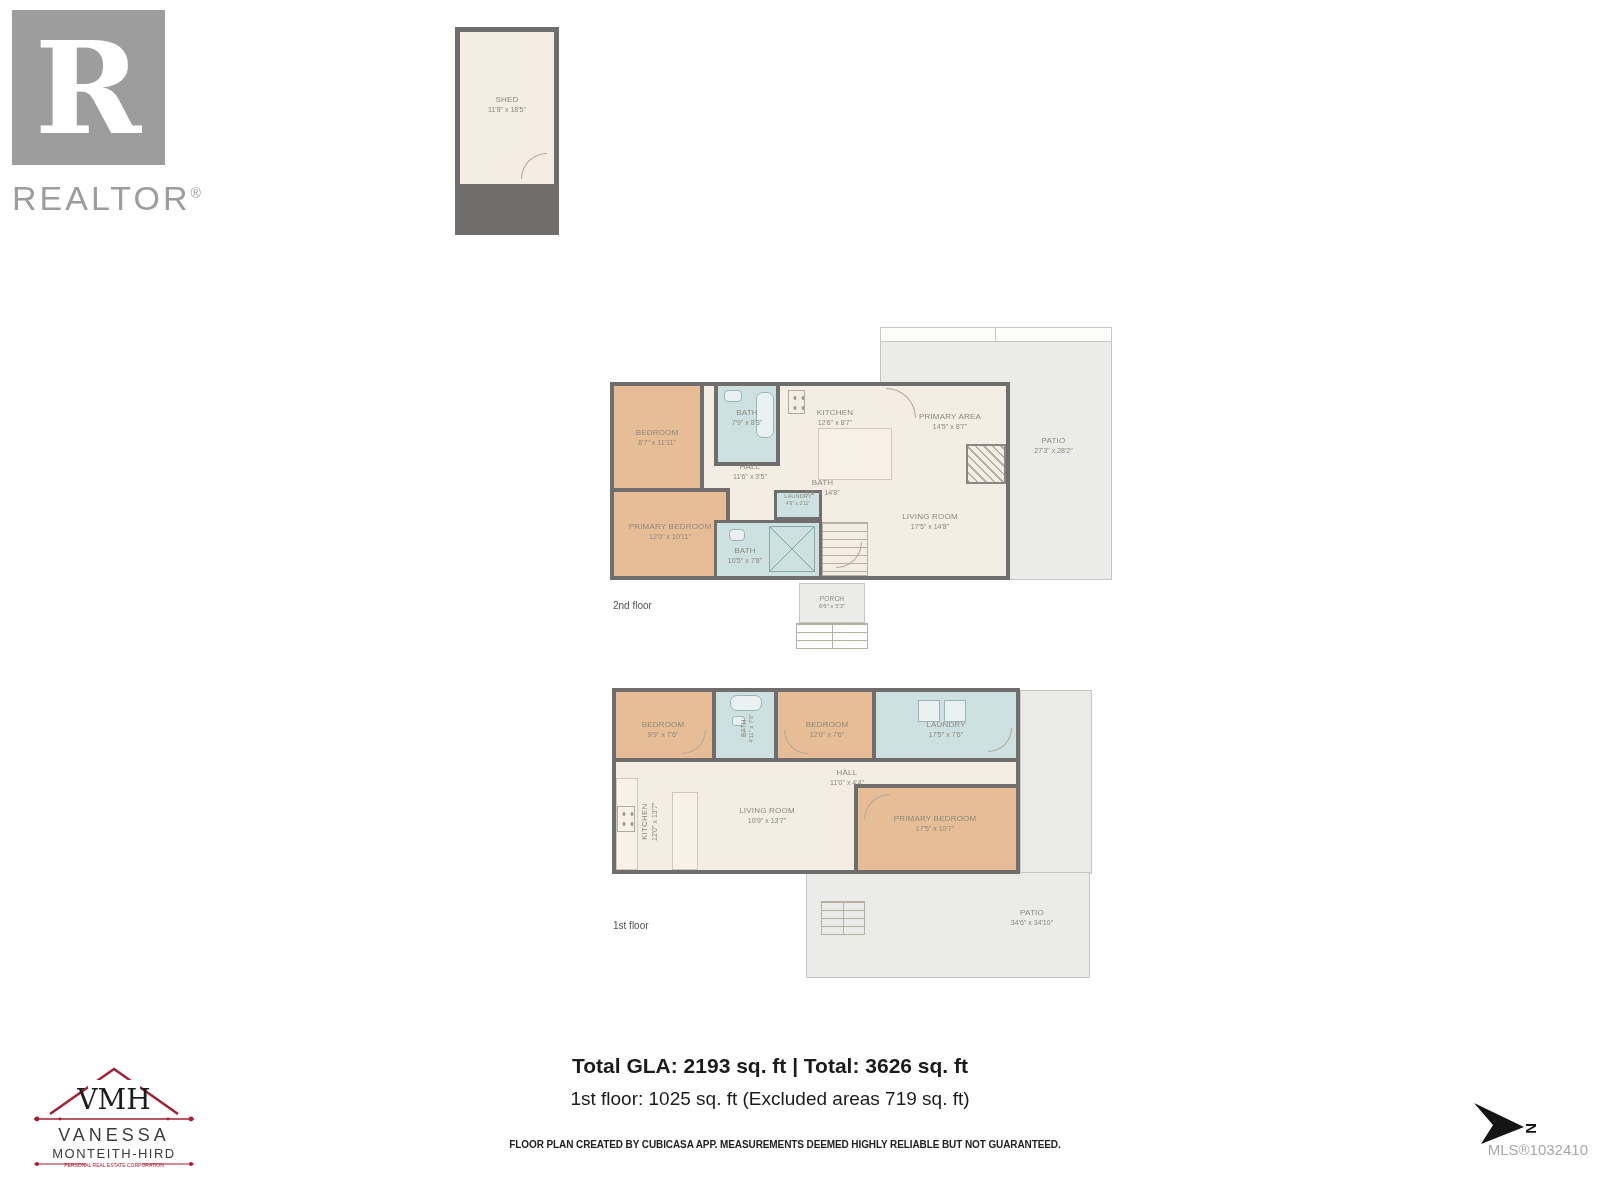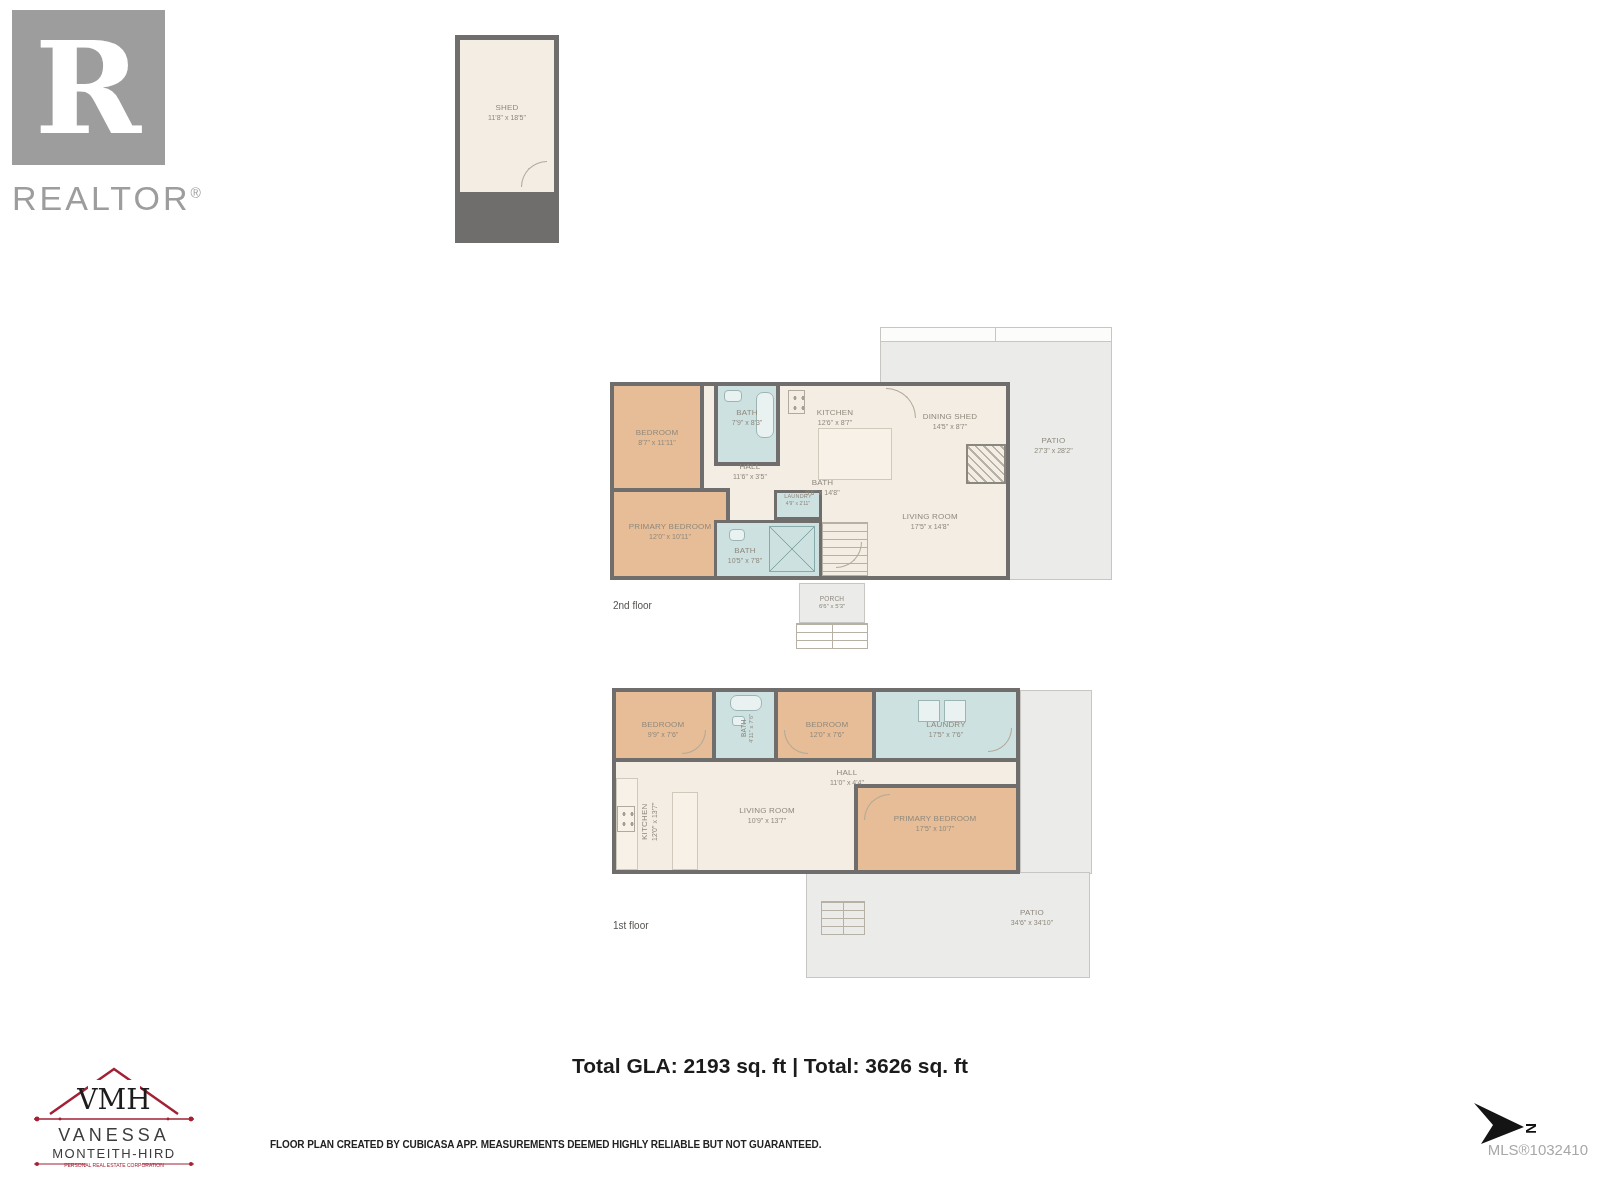--- a/index.html
+++ b/index.html
@@ -34,21 +34,21 @@
          linear-gradient(to bottom right,transparent calc(50% - .8px),#86a9a9 50%,transparent calc(50% + .8px));}
   .appl{position:absolute;border:1px solid #9bb5b5;box-sizing:border-box;background:#e9f2f1;}
   .stove{position:absolute;border:1px solid #b0a99d;box-sizing:border-box;background:
          radial-gradient(#a59e93 1.5px,transparent 1.6px) 2px 2px/8px 10px;}
   .arc{position:absolute;border-top:1px solid #b3a999;border-left:1px solid #b3a999;
        border-radius:100% 0 0 0;box-sizing:border-box;}
   
   .summary{position:absolute;left:270px;top:1054px;width:1000px;text-align:center;color:var(--text_dark);}
   .summary .s1{font-size:21px;font-weight:bold;margin-bottom:10px;}
   .summary .s2{font-size:19px;margin-bottom:2px;}
-  .disclaimer{position:absolute;left:270px;top:1139px;width:1030px;text-align:left;
+  .disclaimer{position:absolute;left:270px;top:1139px;width:1030px;text-align:center;
               font-size:10px;font-weight:bold;letter-spacing:-.1px;color:#222;}
   .mls{position:absolute;right:12px;top:1141px;font-size:15px;color:#a8a8a8;}
   
   .realtor{position:absolute;left:12px;top:10px;}
   .realtor .word{font-size:34px;letter-spacing:3px;color:var(--logo_gray);margin-top:10px;}
   .realtor .word sup{font-size:14px;}
   
   .compass{position:absolute;left:1468px;top:1098px;width:80px;height:50px;}
   .compass .n{position:absolute;left:58px;top:22px;font-size:15px;font-weight:bold;color:#111;
               transform:rotate(90deg);}
@@ -61,21 +61,21 @@
 <div class="canvas">
 
   <div class="realtor">
     <svg width="153" height="155">
       <rect x="0" y="0" width="153" height="155" fill="#9d9d9d"></rect>
       <text x="76" y="123" text-anchor="middle" font-family="'DejaVu Serif',serif" font-size="128" font-weight="bold" fill="#ffffff">R</text>
     </svg>
     <div class="word"><span>REALTOR</span><sup>®</sup></div>
   </div>
 
-  <div class="bldg" style="left:455px;top:35px;width:104px;height:208px;">
+  <div class="bldg" style="left:455px;top:27px;width:104px;height:208px;">
     <div class="room cream" style="left:5px;top:5px;width:94px;height:152px;"></div>
     <div class="rlbl" style="left:2px;top:68px;width:100px;">
       <span class="nm">SHED</span>
       <span class="dm">11'8" x 18'5"</span>
     </div>
     <div class="arc" style="left:66px;top:126px;width:26px;height:26px;"></div>
   </div>
 
   <div style="position:absolute;left:880px;top:327px;width:232px;height:15px;background:#fcfcfb;border:1px solid #c7c6c3;box-sizing:border-box;">
     <div style="position:absolute;left:114px;top:0;width:1px;height:100%;background:#c7c6c3;"></div>
@@ -136,21 +136,21 @@
     </div>
     <div class="rlbl" style="left:90px;top:80px;width:100px;">
       <span class="nm">HALL</span>
       <span class="dm">11'6" x 3'5"</span>
     </div>
     <div class="rlbl" style="left:170px;top:26px;width:110px;">
       <span class="nm">KITCHEN</span>
       <span class="dm">12'6" x 8'7"</span>
     </div>
     <div class="rlbl" style="left:280px;top:30px;width:120px;">
-      <span class="nm">DINING SHED</span>
+      <span class="nm">PRIMARY AREA</span>
       <span class="dm">14'5" x 8'7"</span>
     </div>
     <div class="rlbl" style="left:165px;top:96px;width:95px;">
       <span class="nm">BATH</span>
       <span class="dm">9'6" x 14'8"</span>
     </div>
     <div class="rlbl" style="left:265px;top:130px;width:110px;">
       <span class="nm">LIVING ROOM</span>
       <span class="dm">17'5" x 14'8"</span>
     </div>
@@ -241,20 +241,21 @@
     <div class="rlbl" style="left:262px;top:126px;width:122px;">
       <span class="nm">PRIMARY BEDROOM</span>
       <span class="dm">17'5" x 10'7"</span>
     </div>
   </div>
 
   <div class="floorlbl" style="left:613px;top:920px;">1st floor</div>
 
   <div class="summary">
     <div class="s1">Total GLA: 2193 sq. ft | Total: 3626 sq. ft</div>
+    <div class="s2">1st floor: 1025 sq. ft (Excluded areas 719 sq. ft)</div>
   </div>
   <div class="disclaimer">FLOOR PLAN CREATED BY CUBICASA APP. MEASUREMENTS DEEMED HIGHLY RELIABLE BUT NOT GUARANTEED.</div>
   <div class="mls">MLS®1032410</div>
 
   <div class="compass">
     <svg width="62" height="50">
       <polygon points="6,5 56,29 13,46 25,27" fill="#141414"></polygon>
     </svg>
     <span class="n">N</span>
   </div>

